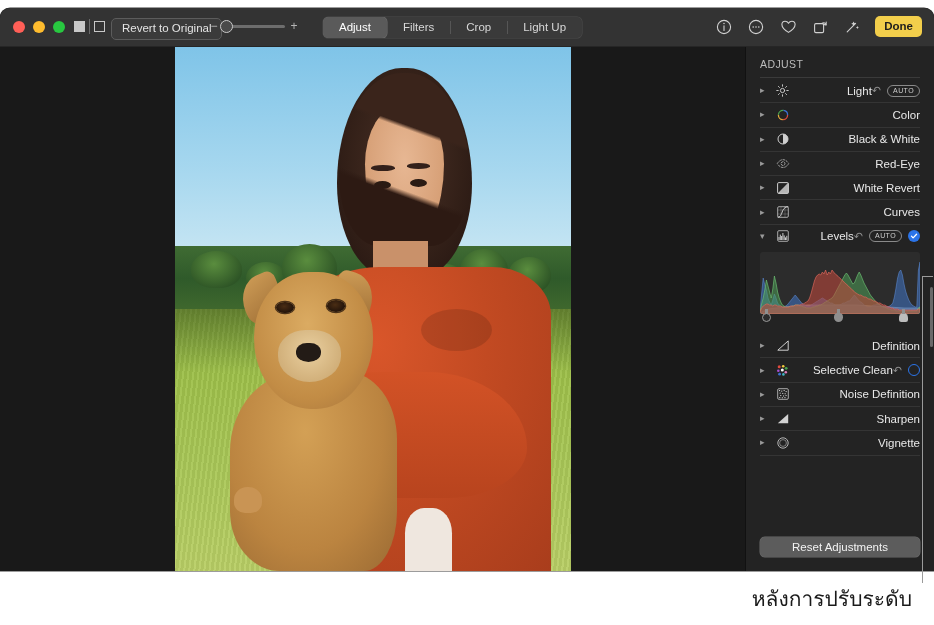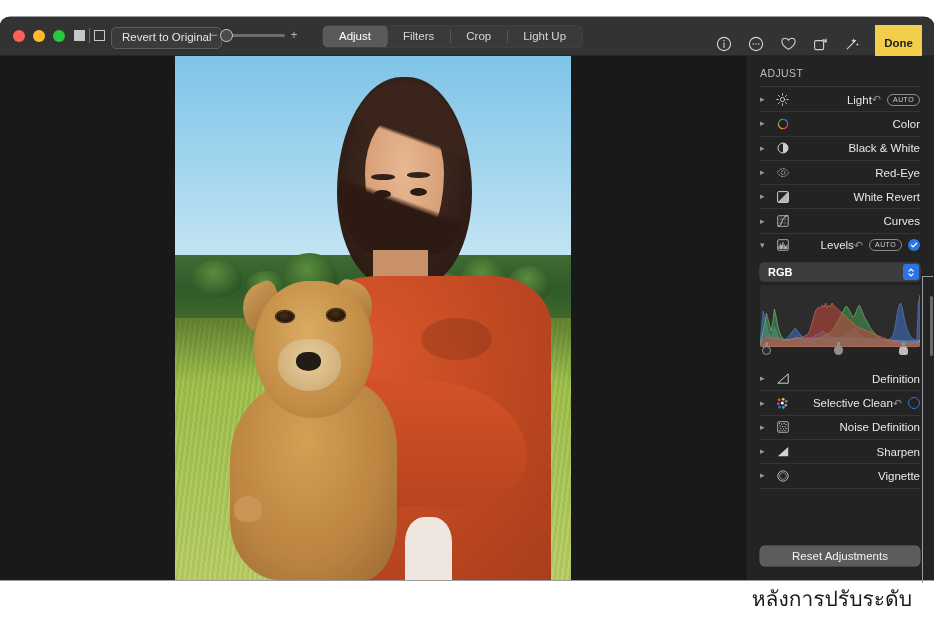--- a/index.html
+++ b/index.html
@@ -6,21 +6,21 @@
   body{
     width:934px;height:625px;overflow:hidden;
     background:#ffffff;
     font-family:"Liberation Sans","DejaVu Sans",sans-serif;
     -webkit-font-smoothing:antialiased;
   }
   .page{position:relative;width:934px;height:625px;}
 
   
   .window{
-    position:absolute;left:0;top:17px;width:934px;height:563px;
+    position:absolute;left:0;top:8px;width:934px;height:563px;
     background:#1c1c1c;border-radius:10px 10px 0 0;overflow:hidden;
     box-shadow:0 0 0 0.5px #3a3a3a;
   }
 
   
   .toolbar{
     position:absolute;left:0;top:0;width:934px;height:39px;
     background:#333333;border-bottom:1px solid #262626;
     box-sizing:border-box;
   }
@@ -60,21 +60,21 @@
   }
   .seg + .seg::before{content:"";position:absolute;left:0;top:4px;bottom:4px;width:1px;background:#565656;}
   .seg.active{background:#5a5a5a;color:#ffffff;border-radius:5px;box-shadow:0 0 0 0.5px #6d6d6d;}
   .seg.active::before{display:none;}
   .seg.active + .seg::before{display:none;}
 
   .rtools{position:absolute;right:12px;top:8px;display:flex;align-items:center;gap:14px;}
   .ricon{width:18px;height:18px;color:#d0d0d0;display:flex;align-items:center;justify-content:center;}
   .ricon svg{display:block;}
   .done{
-    height:21px;padding:8px 9px;line-height:21px;border-radius:0;
+    height:21px;padding:0 9px;line-height:21px;border-radius:5px;
     background:#f2ce4b;color:#1d1d1d;font-size:11.5px;font-weight:bold;
   }
 
   
   .canvas{
     position:absolute;left:0;top:39px;width:745px;height:524px;
     background:#191919;overflow:hidden;
   }
   .photo{
     position:absolute;left:175px;top:0px;width:396px;height:524px;
@@ -435,29 +435,20 @@
           <span class="revert-ico">↶</span>
           <span class="auto-pill">AUTO</span>
           <span class="on-dot">
             <svg width="8" height="8" viewBox="0 0 10 10" fill="none" stroke="#ffffff" stroke-width="1.6" stroke-linecap="round" stroke-linejoin="round">
               <path d="M1.8 5.2 L3.9 7.3 L8.2 2.8"></path>
             </svg>
           </span>
         </span>
       </div>
 
-      <div class="rgbsel">
-        <span class="txt">RGB</span>
-        <span class="rgb-btn">
-          <svg width="8" height="11" viewBox="0 0 8 12" fill="none" stroke="#ffffff" stroke-width="1.3" stroke-linecap="round" stroke-linejoin="round">
-            <path d="M1.8 4.6 L4 2.2 L6.2 4.6"></path>
-            <path d="M1.8 7.4 L4 9.8 L6.2 7.4"></path>
-          </svg>
-        </span>
-      </div>
 
       <div class="histwrap">
         <div class="hist">
           <svg viewBox="0 0 100 62" preserveAspectRatio="none">
             <g>
               <path d="M0,62 L0,61 L5,57 L10,56 L16,55 L22,54 L30,53 L40,53 L50,53 L60,53 L70,54 L80,55 L90,56 L100,56 L100,62 Z" fill="#b9c0c4" fill-opacity="0.55" stroke="#c9d0d4" stroke-width="0.5"></path>
             </g>
             <g>
               <path d="M0,62 L0,59 L1,42 L2,26 L3,33 L4,38 L5,46 L6,50 L7,53 L8,48 L9,42 L10,46 L11,51 L12,53 L13,54 L14,55 L15,55 L16,54 L17,53 L18,51 L19,49 L20,47 L21,45 L22,43 L23,45 L24,47 L25,49 L26,51 L27,52 L28,53 L29,54 L30,54 L31,54 L32,53 L33,52 L34,51 L35,50 L36,49 L37,48 L38,47 L39,46 L40,47 L41,48 L42,49 L43,50 L44,51 L45,51 L46,52 L47,53 L48,53 L49,53 L50,53 L51,52 L52,51 L53,51 L54,50 L55,49 L56,49 L57,47 L58,45 L59,43 L60,45 L61,47 L62,49 L63,50 L64,51 L65,53 L66,54 L67,55 L68,55 L69,55 L70,54 L71,53 L72,53 L73,52 L74,52 L75,53 L76,54 L77,54 L78,55 L79,55 L80,55 L81,54 L82,53 L83,51 L84,45 L85,36 L86,26 L87,20 L88,18 L89,23 L90,32 L91,39 L92,44 L93,48 L94,51 L95,53 L96,54 L97,55 L98,55 L99,18 L100,10 L100,62 Z" fill="#3f6db7" fill-opacity="0.62" stroke="#5b88cf" stroke-width="0.45"></path>
             </g>

